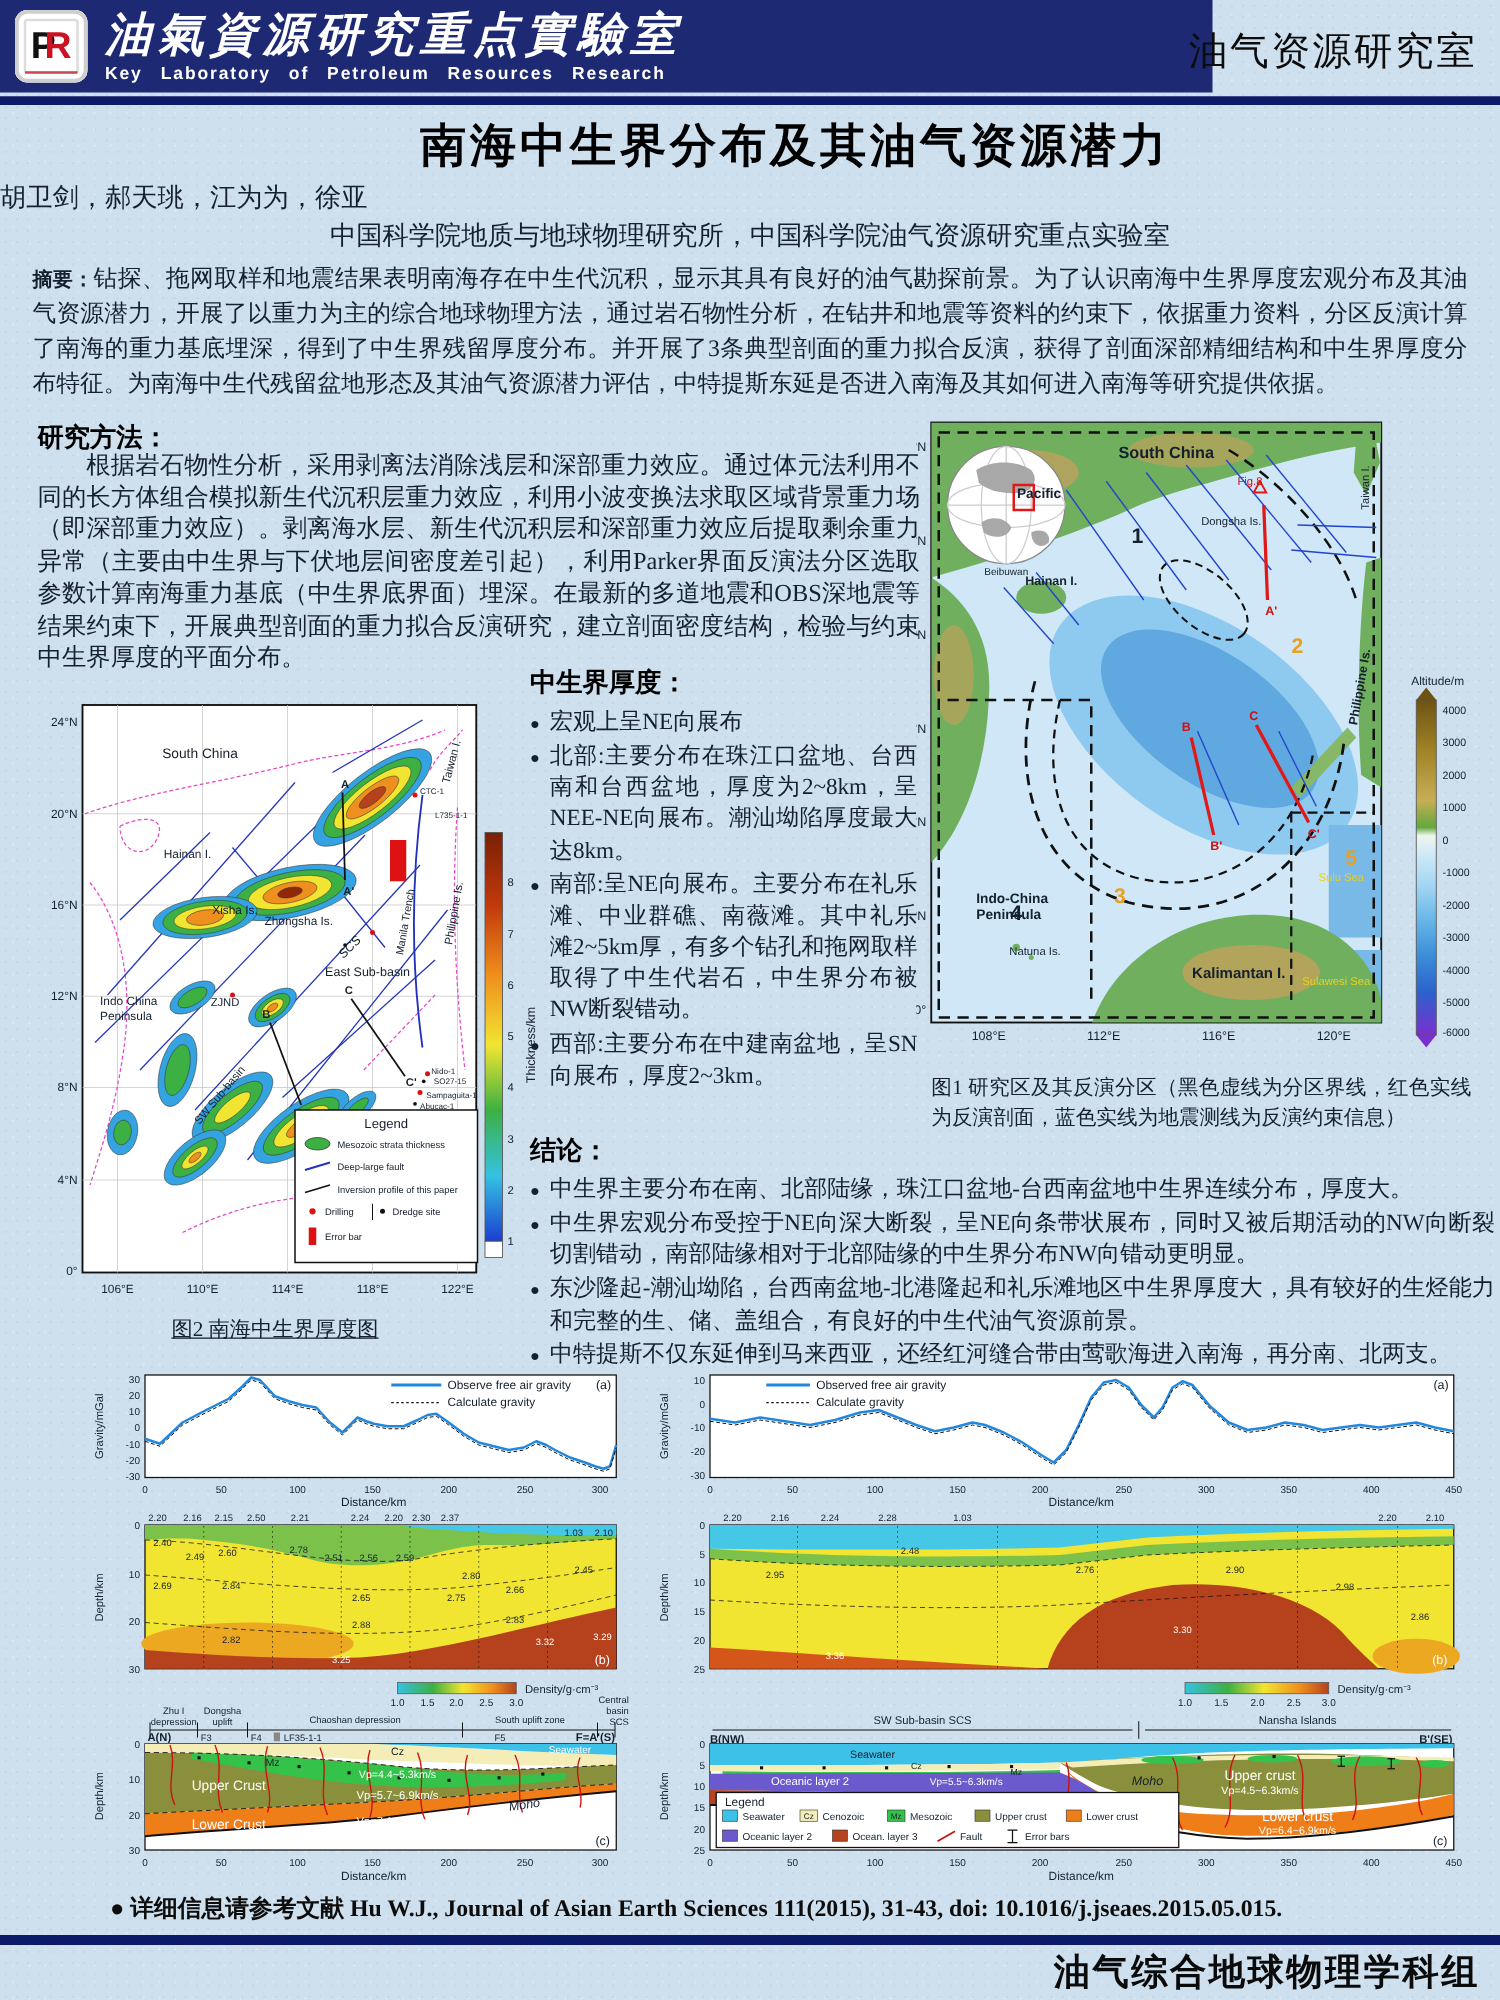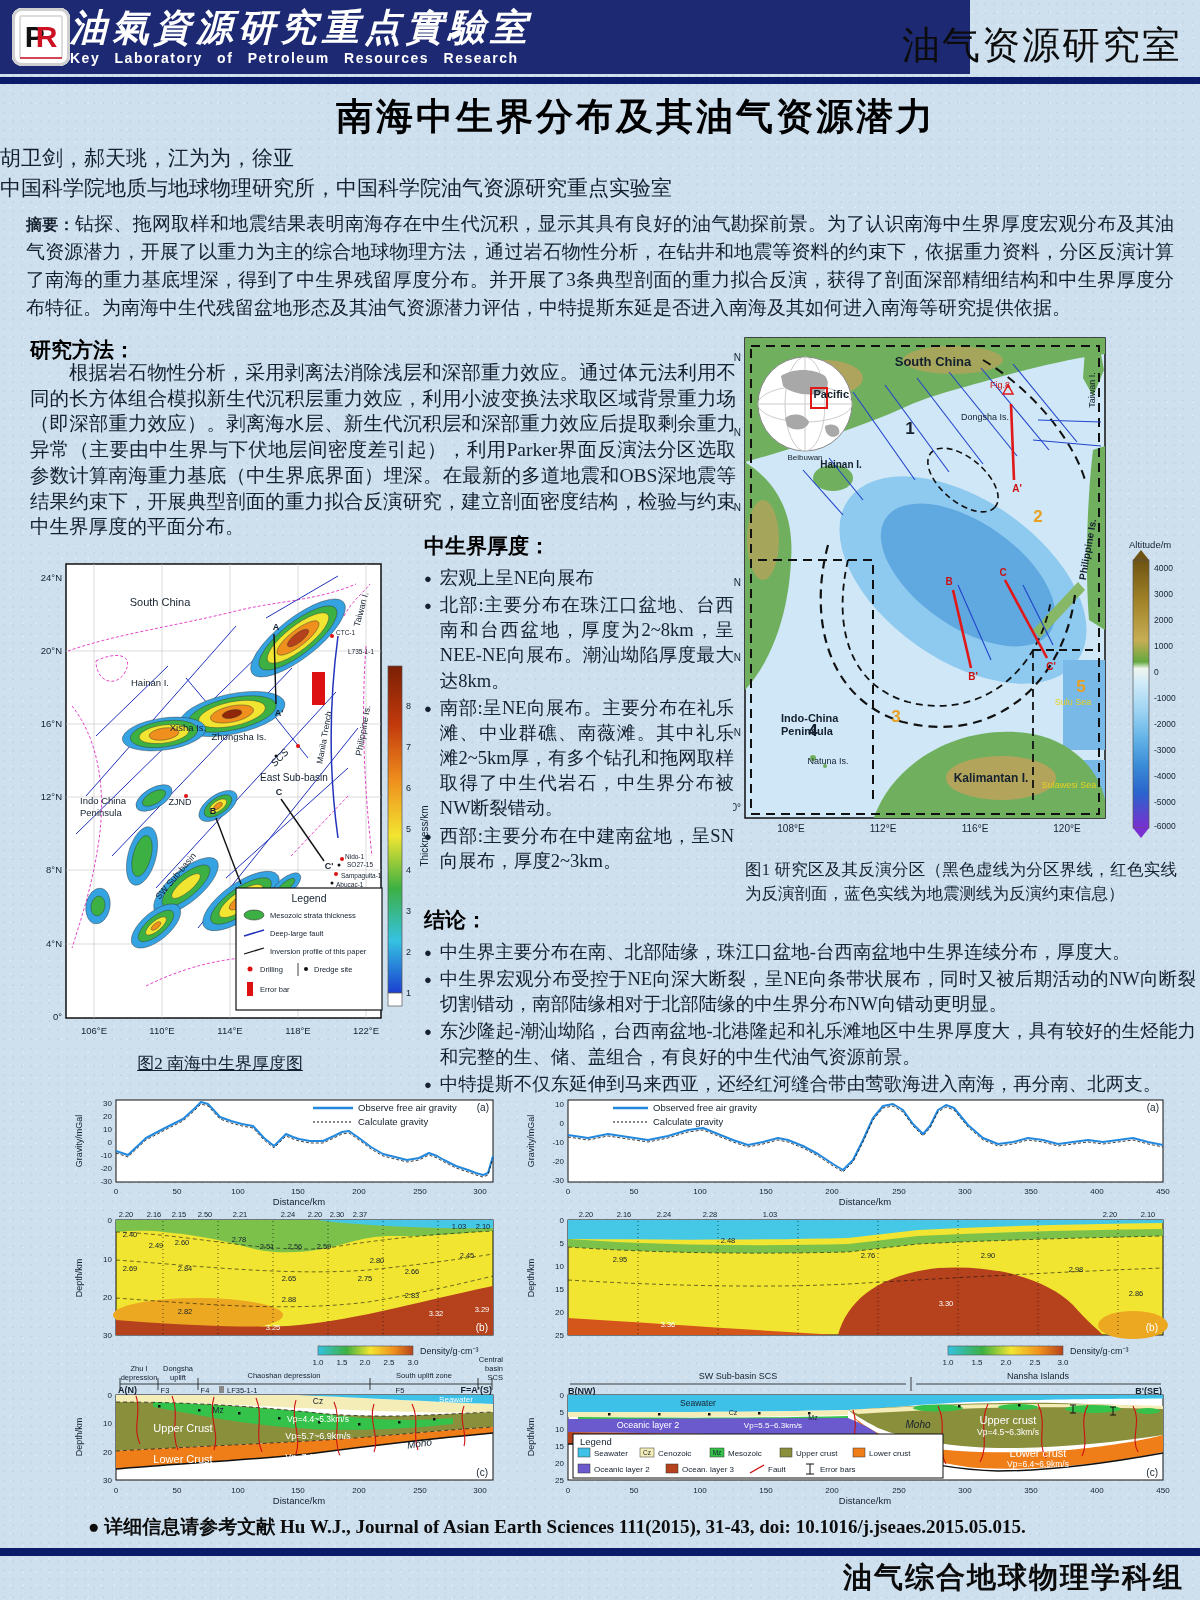--- a/index.html
+++ b/index.html
@@ -10,33 +10,33 @@
     font-family:"Liberation Sans",sans-serif;color:#14202e;}
   .banner{position:absolute;left:0;top:0;width:970px;height:74px;background:#1d2a73;
     display:flex;align-items:center;padding-left:12px;box-sizing:border-box;}
   .logo{width:58px;height:58px;background:#fff;border-radius:10px;position:relative;
     display:flex;align-items:center;justify-content:center;flex:0 0 auto;
     box-shadow:inset 0 0 0 3px #cfcfcf, inset 0 0 0 7px #fff, inset 0 0 0 9px #dcdcdc;}
   .logo .lp{font:bold 30px "Liberation Sans",sans-serif;color:#111;}
   .logo .lr{font:bold 30px "Liberation Sans",sans-serif;color:#cc1122;margin-left:-9px;}
   .logo . underline{position:absolute;}
   .logo-under{position:absolute;left:8px;bottom:7px;width:42px;height:2px;background:#cc2233;opacity:.8;}
-  .banner-text{}
+  .banner-text{margin-left:14px;}
   .banner-title{font-family:"DejaVu Serif",serif;font-style:italic;font-weight:bold;
     font-size:37px;color:#fff;letter-spacing:5px;line-height:1;}
   .banner-sub{font:bold 14px "Liberation Sans",sans-serif;color:#fff;letter-spacing:1.5px;
     word-spacing:9px;margin-top:4px;}
-  .room-label{position:absolute;right:18px;top:20px;font-size:38px;color:#0c0c0c;letter-spacing:2px;}
+  .room-label{position:absolute;right:18px;top:20px;font-size:31px;color:#0c0c0c;letter-spacing:2px;}
   .rule{position:absolute;left:0;width:100%;background:#0c1a6a;}
   .rule1{top:77px;height:7px;}
   .rule2{top:1548px;height:8px;}
   .title{position:absolute;left:0;top:92px;width:100%;text-align:center;margin:0;
     font-size:37px;font-weight:bold;color:#000;letter-spacing:3px;padding-left:36px;}
   .authors{position:absolute;left:0;top:144px;width:100%;font-size:21px;}
-  .affil{position:absolute;left:0;top:174px;width:100%;font-size:21px;}
+  .affil{position:absolute;left:0;top:174px;width:100%;text-align:center;font-size:21px;}
   .abstract{position:absolute;left:26px;top:210px;width:1148px;margin:0;
     font-family:"Liberation Serif",serif;font-size:19px;line-height:1.47;text-align:justify;}
   .abstract b{font-family:"Liberation Sans",sans-serif;font-size:16px;}
   .sec-h{position:absolute;margin:0;font-size:21px;font-weight:bold;color:#000;}
   .methods-h{left:30px;top:336px;}
   .methods-p{position:absolute;left:30px;top:360px;width:706px;margin:0;
     font-family:"Liberation Serif",serif;font-size:19.5px;line-height:1.32;
     text-align:justify;text-indent:2em;}
   .thick-wrap{position:absolute;left:424px;top:532px;width:310px;}
   .concl-wrap{position:absolute;left:424px;top:906px;width:772px;}

